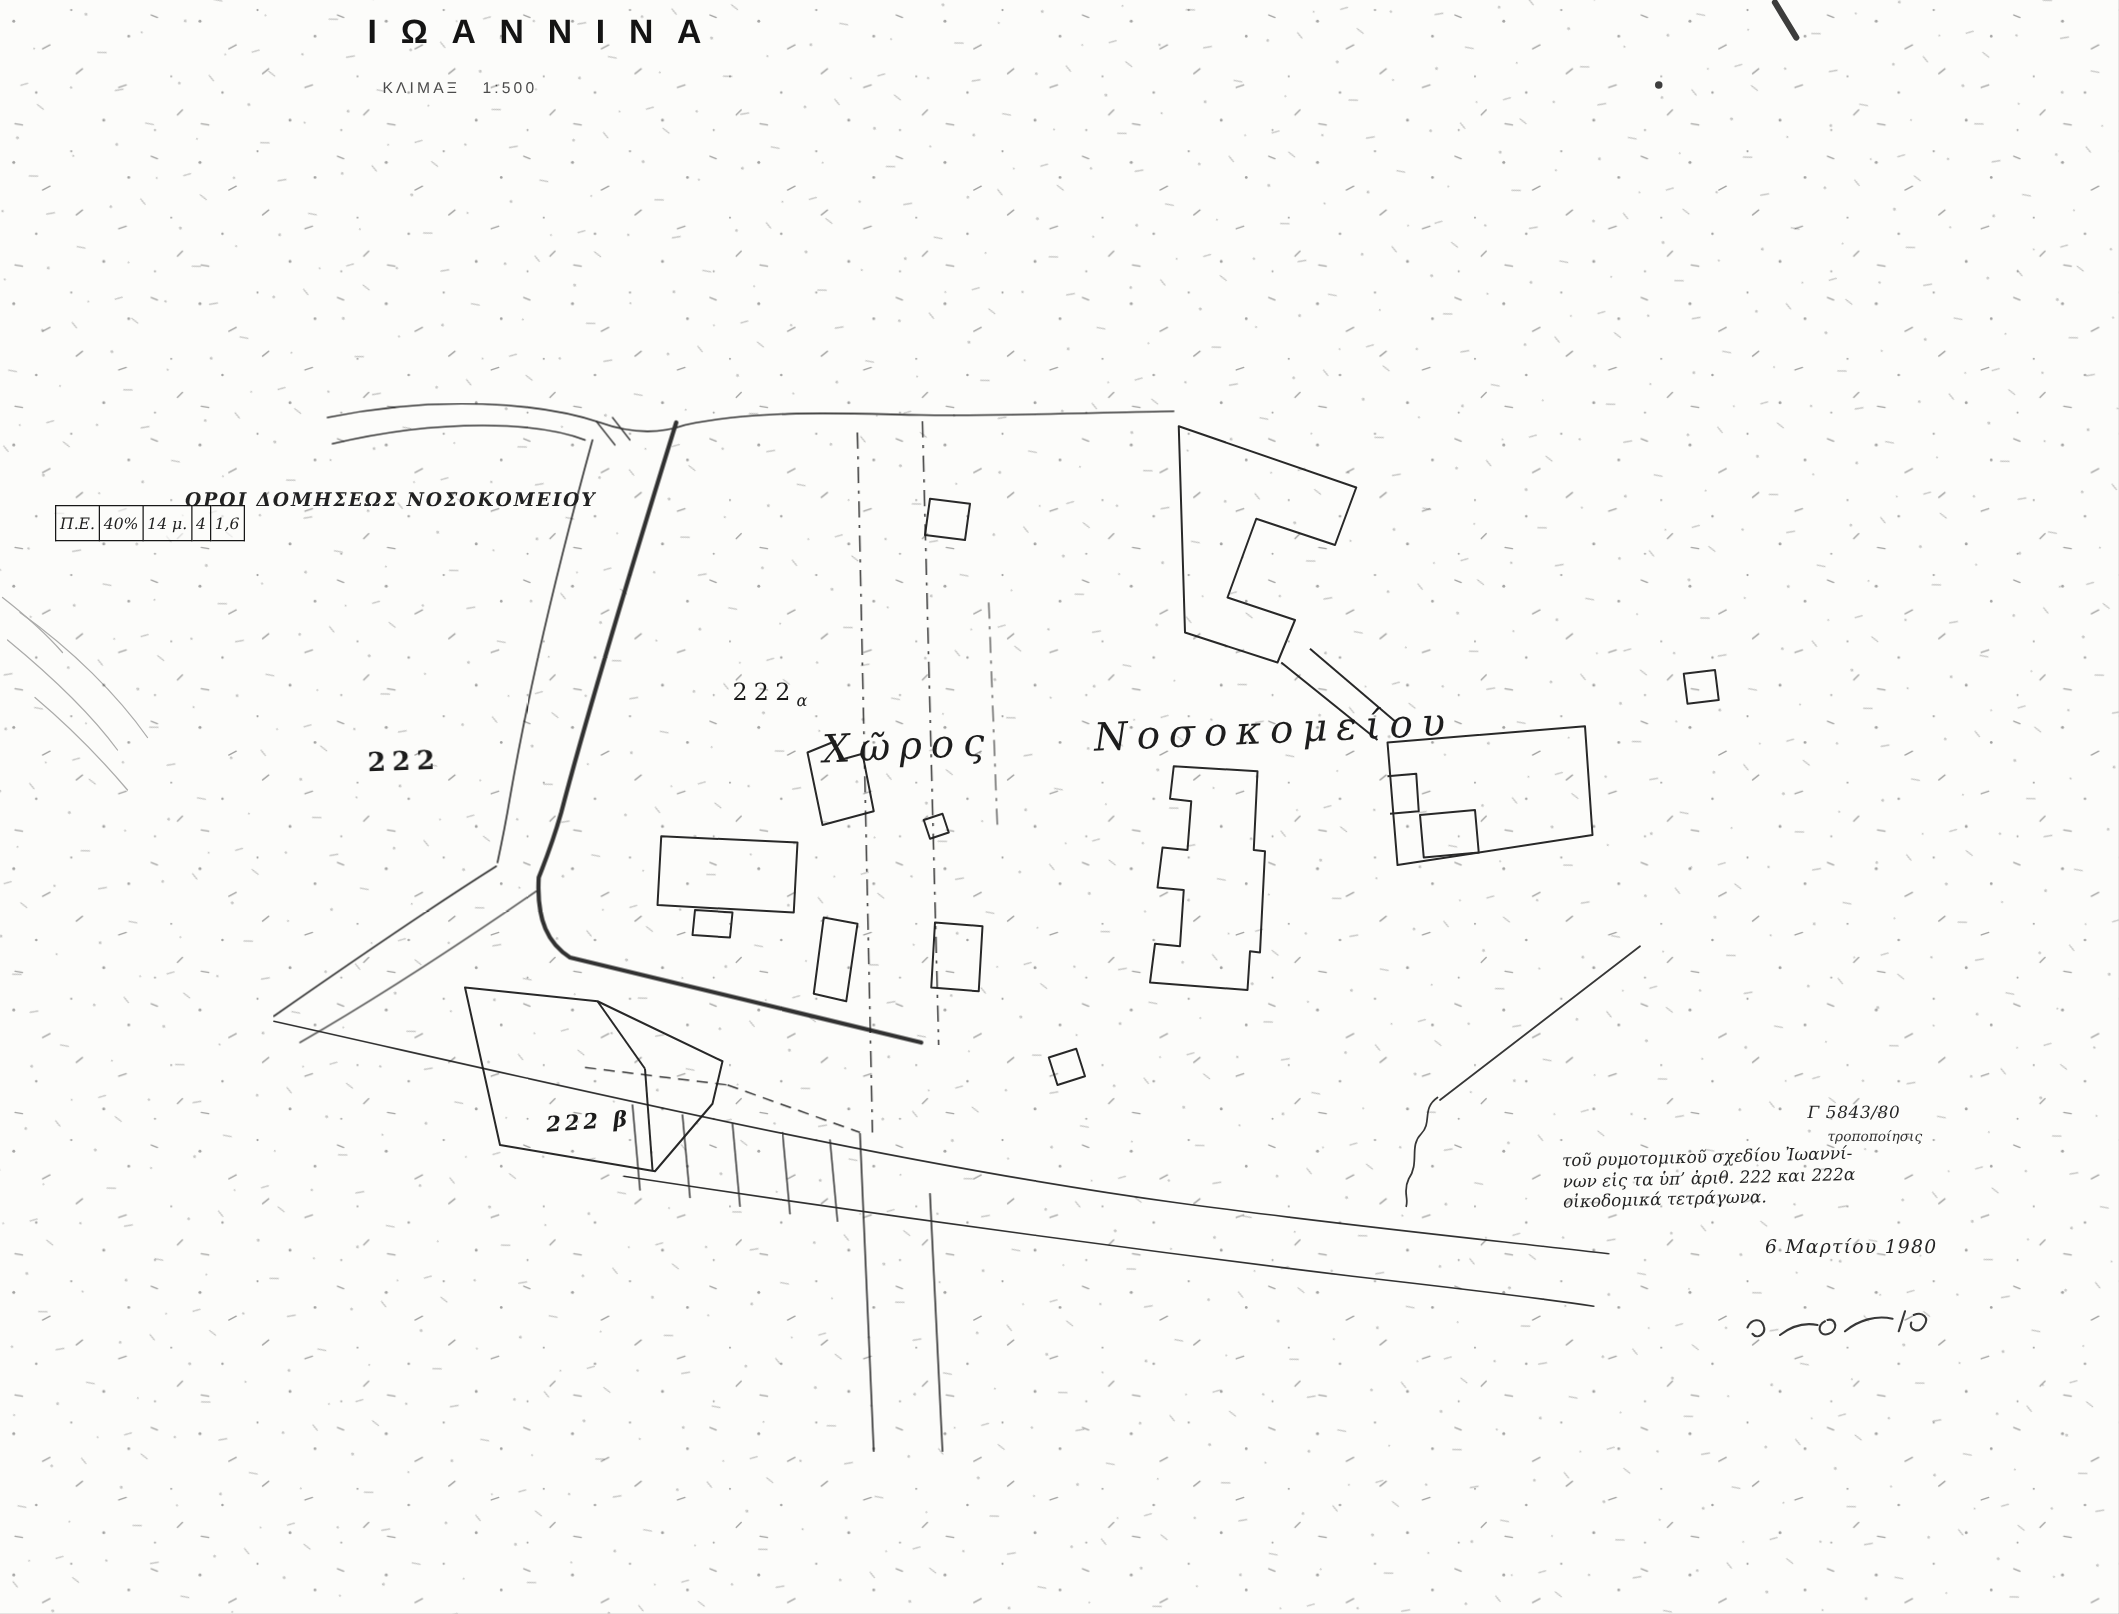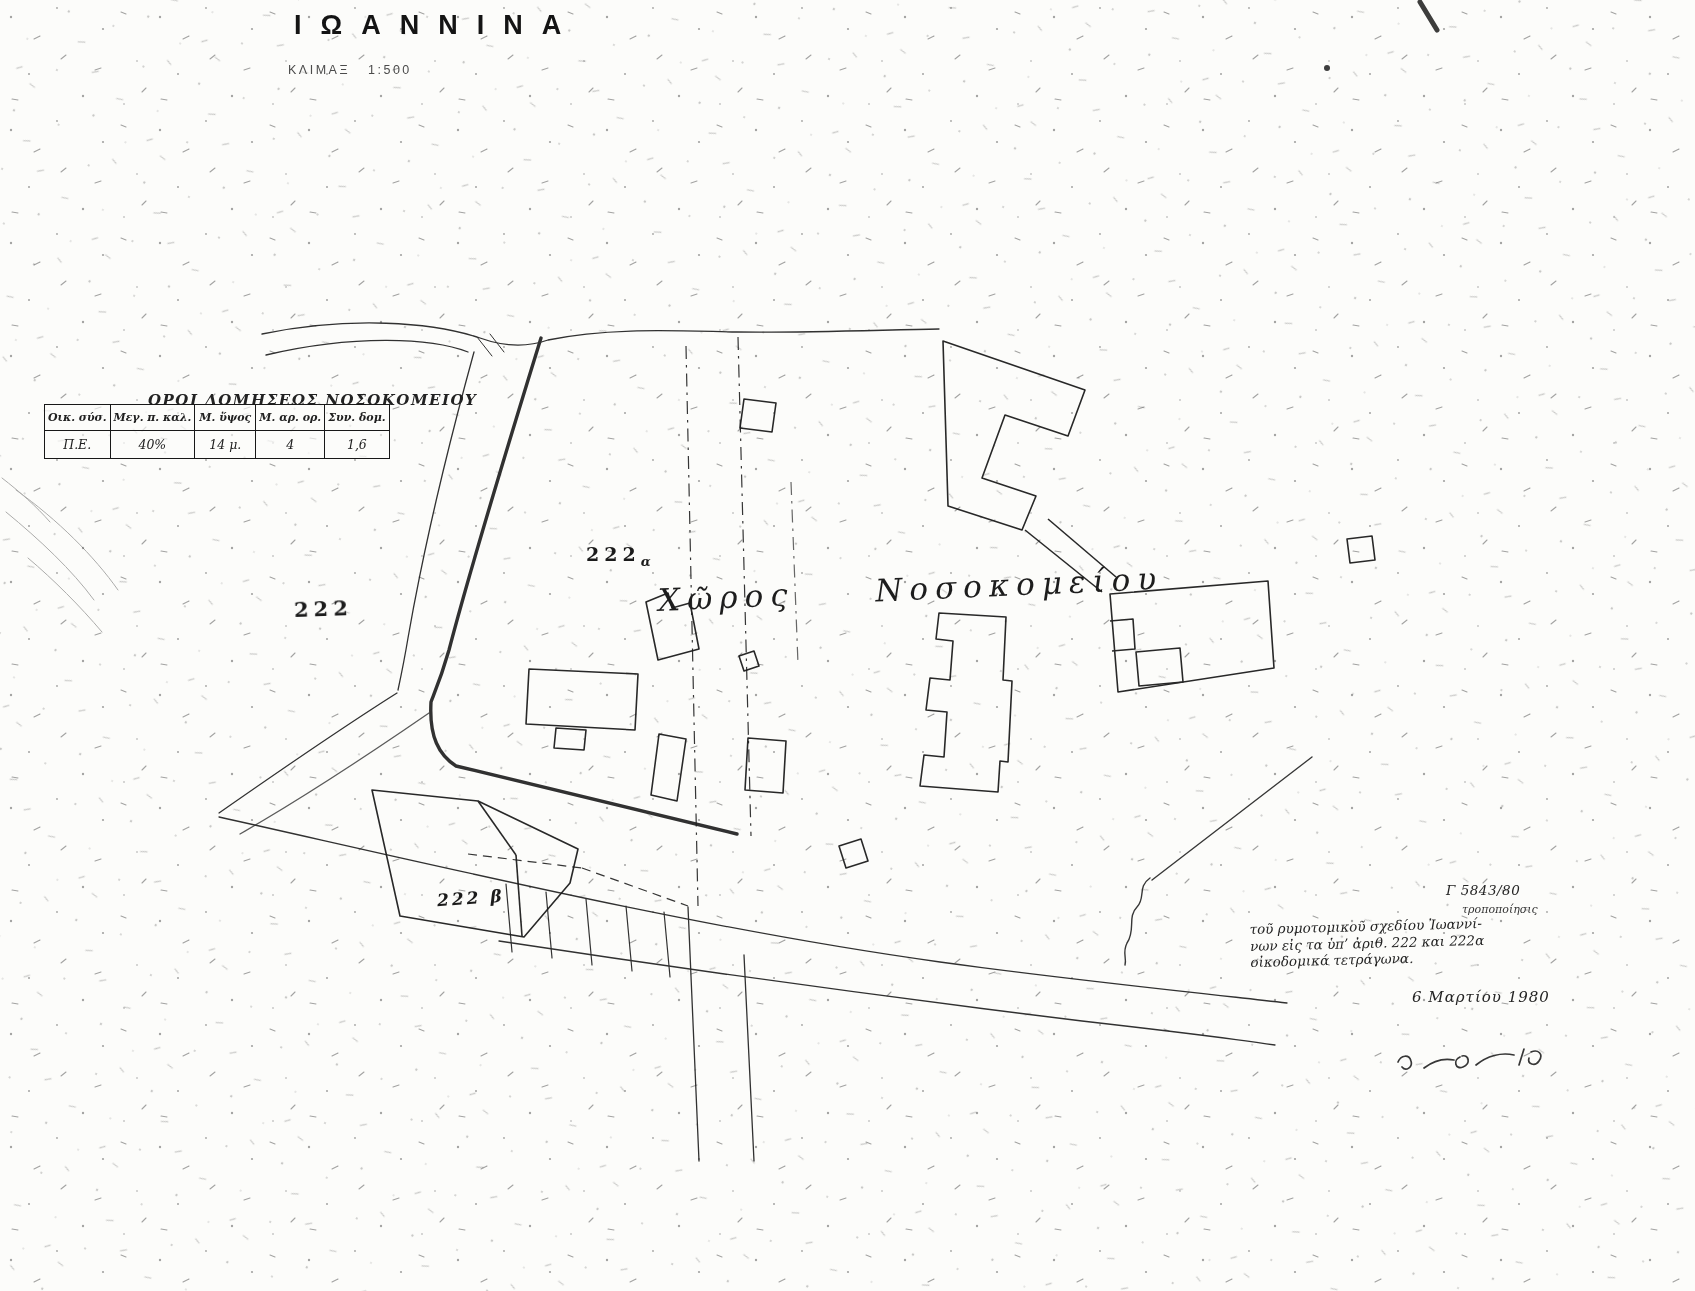--- a/index.html
+++ b/index.html
@@ -23,21 +23,21 @@
     font-style:italic;font-weight:700;font-size:15px;letter-spacing:1.5px;color:#222;
   }
   .terms-table{border-collapse:collapse;background:rgba(252,252,250,.65);}
   .terms-table th,.terms-table td{
     border:1.7px solid #181818;text-align:center;padding:0 3px;
     font-style:italic;font-family:"DejaVu Serif", serif;color:#202020;
   }
   .terms-table th{font-size:11px;font-weight:700;height:25px;}
   .terms-table td{font-size:12.5px;height:27px;}
   .lbl-222{font-size:21px;letter-spacing:5px;font-weight:700;transform:rotate(-2deg);}
-  .lbl-222a{font-size:19px;letter-spacing:5px;font-weight:700;}
+  .lbl-222a{font-size:19px;letter-spacing:5px;font-weight:400;}
   .lbl-222a sub{font-size:13px;font-style:italic;}
   .lbl-222b{font-size:17px;letter-spacing:3px;font-weight:700;font-style:italic;transform:rotate(-4deg);}
   .site-name{
     font-size:31px;letter-spacing:7px;word-spacing:64px;
     transform:rotate(-2.5deg);transform-origin:left center;color:#1d1d1d;
   }
   .proto{font-size:13.5px;letter-spacing:.5px;}
   .note-intro{font-size:11px;color:#333;text-align:center;}
   .note-block{font-size:13.5px;line-height:16.5px;transform:rotate(-1.5deg);white-space:nowrap;}
   .date{font-size:15px;letter-spacing:1px;text-align:right;}
@@ -137,33 +137,26 @@
 
     <g stroke="#222" fill="none" stroke-linecap="round" stroke-width="1.4" opacity="0.9">
       <path d="M1312,757 L1152,880"></path>
       <path d="M1150,878 C1137,887 1146,898 1137,907 C1127,917 1136,930 1127,943 C1122,953 1127,958 1125,965"></path>
       <path stroke-width="1.7" d="M1398,1062 c3,-7 11,-8 13,-1 c2,6 -5,11 -9,6 m22,1 c9,-7 20,-10 30,-8 m6,-3 c-7,3 -5,13 3,10 c8,-3 6,-13 -1,-11 m14,9 c11,-9 25,-13 38,-10 m10,-6 l-5,16 m12,-13 c7,-3 13,2 8,9 c-4,6 -12,3 -10,-3"></path>
     </g>
   </svg>
 
   <div class="abs title" style="left:294px;top:10px;">ΙΩΑΝΝΙΝΑ</div>
 
-  <div class="abs scale" style="left:288px;top:63px;">ΚΛΙΜΑΞ 1:500</div>
+  <div class="abs scale" style="left:306px;top:63px;">ΚΛΙΜΑΞ 1:500</div>
 
   <div class="abs terms-title" style="left:148px;top:391px;">ΟΡΟΙ ΔΟΜΗΣΕΩΣ ΝΟΣΟΚΟΜΕΙΟΥ</div>
 
   <table class="terms-table abs" style="left:44px;top:404px;">
     <tbody>
-        <tr>
-      <th style="width:58px">Οικ. σύσ.</th>
-      <th style="width:76px">Μεγ. π. καλ.</th>
-      <th style="width:54px">Μ. ὕψος</th>
-      <th style="width:62px">Μ. αρ. ορ.</th>
-      <th style="width:56px">Συν. δομ.</th>
-    </tr>
     <tr>
       <td>Π.Ε.</td>
       <td>40%</td>
       <td>14 μ.</td>
       <td>4</td>
       <td>1,6</td>
     </tr>
   </tbody>
     </table>
 

